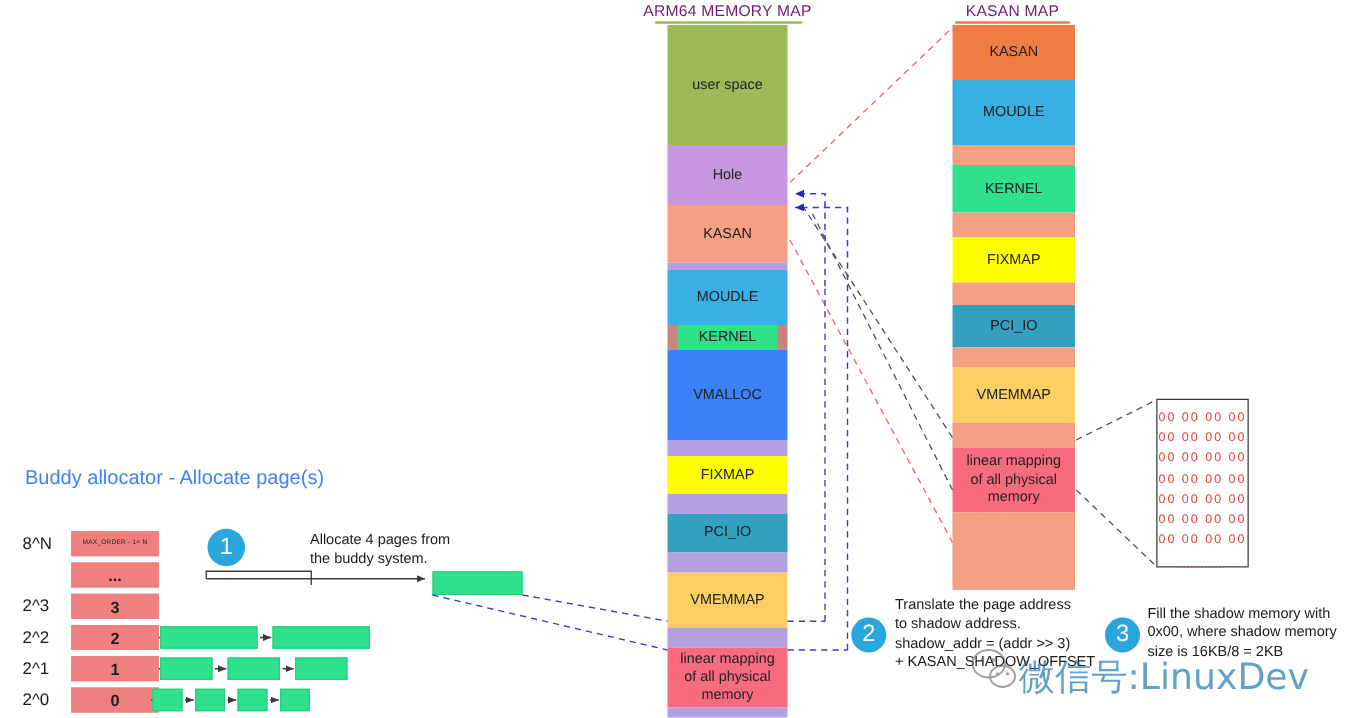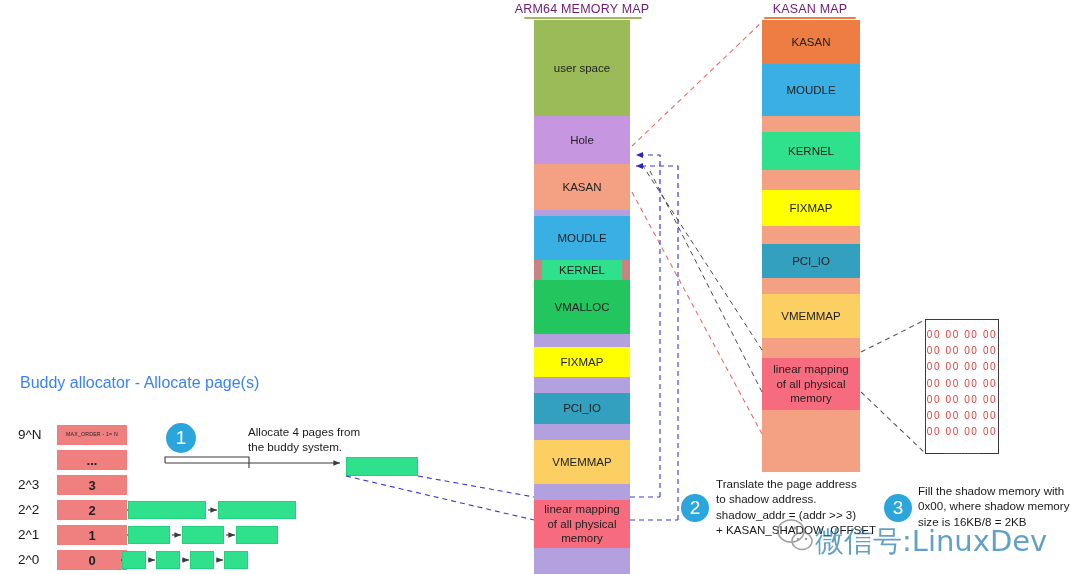--- a/index.html
+++ b/index.html
@@ -97,21 +97,21 @@
     <div class="band" style="height: 46px; background: rgb(244, 160, 131);">
       <span class="ln">KASAN</span>
     </div>
     <div class="band" style="height: 6px; background: rgb(179, 160, 222);"></div>
     <div class="band" style="height: 44px; background: rgb(58, 175, 227);">
       <span class="ln">MOUDLE</span>
     </div>
     <div class="band" style="height: 20px; background: rgb(202, 131, 131);">
       <div style="background: rgb(47, 224, 140); width: 84%; height: 100%; display: flex; align-items: center; justify-content: center; font-size: 11.5px;">KERNEL</div>
     </div>
-    <div class="band" style="height: 54px; background: #22c55e;">
+    <div class="band" style="height: 72px; background: #3b82f6;">
       <span class="ln">VMALLOC</span>
     </div>
     <div class="band" style="height: 13px; background: rgb(179, 160, 222);"></div>
     <div class="band" style="height: 30px; background: rgb(255, 255, 0);">
       <span class="ln">FIXMAP</span>
     </div>
     <div class="band" style="height: 16px; background: rgb(179, 160, 222);"></div>
     <div class="band" style="height: 31px; background: rgb(51, 160, 191);">
       <span class="ln">PCI_IO</span>
     </div>
@@ -171,21 +171,21 @@
     <div class="shadow-row">00 00 00 00</div>
     <div class="shadow-row">00 00 00 00</div>
     <div class="shadow-row">00 00 00 00</div>
     <div class="shadow-row">00 00 00 00</div>
     <div class="shadow-dots">.............</div>
   </div>
 
 <div class="abs buddy-title" style="left:20px;top:374px;">Buddy allocator  -  Allocate page(s)</div>
 <div class="abs" id="buddy-rows" style="left:0px;top:424px;width:470px;">
     <div style="position: relative; height: 25px;">
-      <div class="ord-label" style="position: absolute; left: 18px; top: 3px;">9^N</div>
+      <div class="ord-label" style="position: absolute; left: 18px; top: 3px;">8^N</div>
       <div class="ord-box small" style="position: absolute; left: 57px; top: 1px; width: 70px; height: 20px;">
         <span class="ln">MAX_ORDER - 1</span>
         <span class="ln">= N</span>
       </div>
     </div>
     <div style="position: relative; height: 25px;">
       <div class="ord-label" style="position: absolute; left: 18px; top: 3px;"></div>
       <div class="ord-box" style="position: absolute; left: 57px; top: 1px; width: 70px; height: 20px;">...</div>
     </div>
     <div style="position: relative; height: 25px;">

